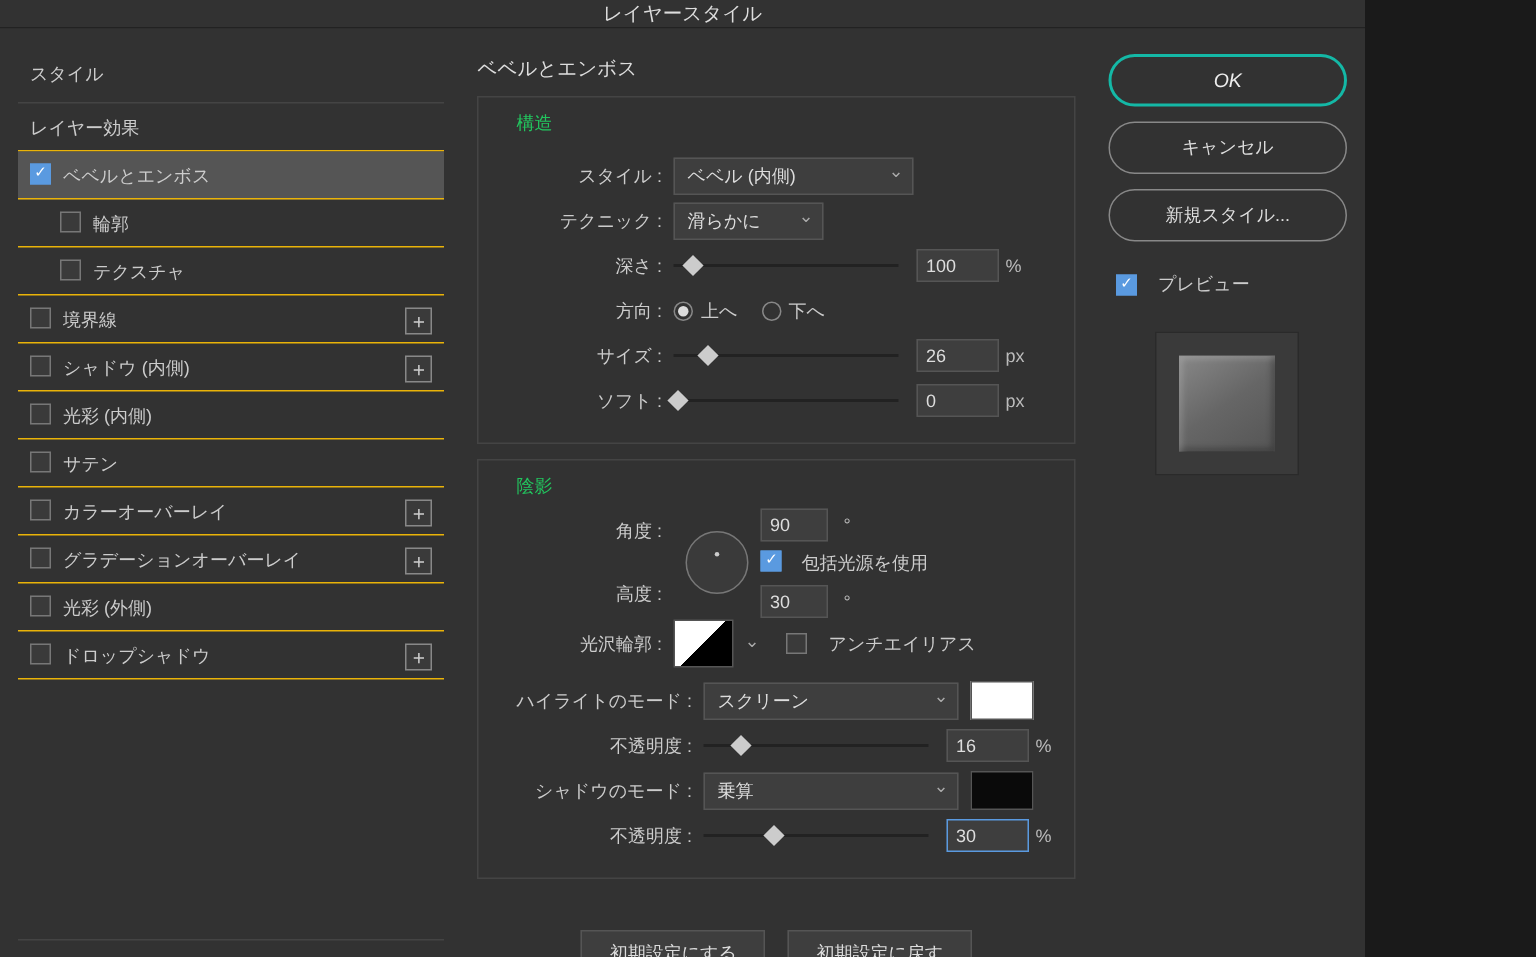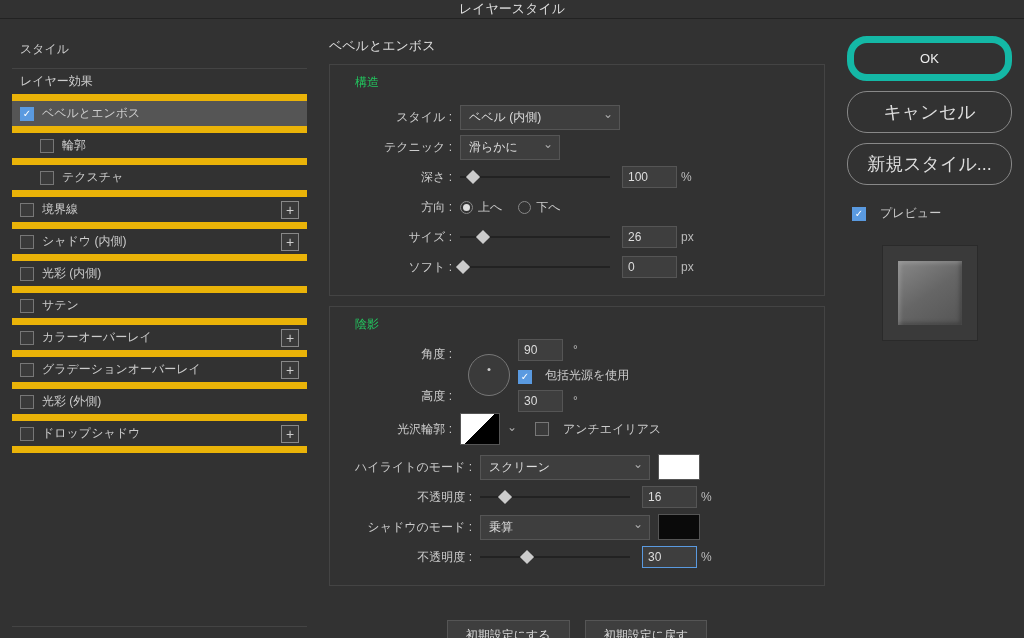--- a/index.html
+++ b/index.html
@@ -1,24 +1,24 @@
 <!DOCTYPE html>
 <html><head>
 <meta charset="utf-8">
 <style>
 * { box-sizing: border-box; margin: 0; padding: 0; font-family: "Hiragino Kaku Gothic ProN", "Yu Gothic", sans-serif; }
 body { background: #1a1a1a; color: #ccc; font-size: 12px; width: 1024px; height: 638px; overflow: hidden; }
-.window { width: 1024px; height: 638px; background: #323232; display: flex; flex-direction: column; }
+.window { width: 910px; height: 638px; background: #323232; display: flex; flex-direction: column; }
 .titlebar { height: 28px; background: #323232; display: flex; align-items: center; justify-content: center; border-bottom: 1px solid #222; }
 .titlebar-title { color: #ddd; font-size: 13px; }
 .content { flex: 1; display: flex; background: #323232; padding: 12px; gap: 12px; }
 .left-panel { width: 295px; display: flex; flex-direction: column; background: #323232; }
 .styles-header { padding: 10px 8px; border-bottom: 1px solid #444; }
 .styles-list { flex: 1; }
-.style-item { display: flex; align-items: center; padding: 8px 8px; border-bottom: 7px solid #eab308; height: 32px; }
+.style-item { display: flex; align-items: flex-start; padding: 8px 8px; border-bottom: 1px solid #eab308; height: 32px; }
 .style-item.selected { background: #555; }
 .style-item.sub { padding-left: 28px; }
 .checkbox { width: 14px; height: 14px; border: 1px solid #777; background: #3a3a3a; margin-right: 8px; display: inline-flex; align-items: center; justify-content: center; }
 .checkbox.checked { background: #5a9ae0; border-color: #5a9ae0; }
 .checkbox.checked::after { content: "✓"; color: #fff; font-size: 10px; line-height: 1; }
 .style-label { flex: 1; color: #ccc; }
 .plus-btn { width: 18px; height: 18px; border: 1px solid #888; color: #ccc; display: flex; align-items: center; justify-content: center; font-size: 14px; line-height: 1; background: #3a3a3a; }
 .left-footer { height: 40px; border-top: 1px solid #444; display: flex; align-items: center; padding: 0 8px; gap: 16px; }
 .footer-icon { color: #999; font-size: 14px; }
 .trash { margin-left: auto; }
@@ -45,22 +45,22 @@
 .angle-inputs { display: flex; flex-direction: column; gap: 6px; margin-left: 0px; }
 .contour { width: 40px; height: 32px; border: 1px solid #555; background: linear-gradient(135deg, #fff 0%, #fff 49%, #000 50%, #000 100%); margin-right: 10px; position: relative; }
 .contour::after { content: "⌄"; position: absolute; right: -18px; top: 6px; color: #aaa; }
 .swatch { width: 42px; height: 26px; border: 1px solid #555; margin-left: 8px; }
 .swatch.white { background: #fff; }
 .swatch.black { background: #0a0a0a; }
 .bottom-buttons { display: flex; gap: 15px; justify-content: center; margin-top: 24px; }
 .btn-secondary { background: #3e3e3e; border: 1px solid #555; color: #ddd; padding: 6px 18px; font-size: 12px; cursor: pointer; }
 
 .right-panel { width: 165px; display: flex; flex-direction: column; gap: 10px; padding-top: 5px; }
-.btn-primary { background: #323232; border: 7px solid #14b8a6; border-radius: 20px; color: #eee; padding: 8px 0; font-size: 13px; cursor: pointer; text-align: center; }
-.btn-outline { background: #323232; border: 1px solid #888; border-radius: 20px; color: #ddd; padding: 8px 0; font-size: 18px; cursor: pointer; text-align: center; }
+.btn-primary { background: #323232; border: 2px solid #14b8a6; border-radius: 20px; color: #eee; padding: 8px 0; font-size: 13px; cursor: pointer; text-align: center; font-style: italic; }
+.btn-outline { background: #323232; border: 1px solid #888; border-radius: 20px; color: #ddd; padding: 8px 0; font-size: 12px; cursor: pointer; text-align: center; }
 .preview-check { display: flex; align-items: center; padding: 5px; margin-top: 5px; }
 .preview-box { width: 96px; height: 96px; background: #3a3a3a; margin: 8px auto 0; border: 1px solid #2a2a2a; display: flex; align-items: center; justify-content: center; }
 .preview-swatch { width: 64px; height: 64px; background: linear-gradient(145deg, #888 0%, #666 50%, #555 100%); box-shadow: inset 2px 2px 4px rgba(255,255,255,0.2), inset -2px -2px 4px rgba(0,0,0,0.3); }
 .row-alt { display: flex; align-items: center; margin: 6px 0; min-height: 24px; }
 </style>
 </head>
 <body>
 
 <div class="window">
   <div class="titlebar">
@@ -199,21 +199,21 @@
           <div class="angle-labels" style="width:115px;text-align:right;padding-right:8px">
             <span>角度 :</span>
             <span>高度 :</span>
           </div>
           <div class="angle-dial"></div>
           <div class="angle-inputs">
             <div style="display:flex;align-items:center;gap:6px">
               <input class="num-input" style="width: 45px;" value="90">
               <span class="unit">°</span>
             </div>
-            <div style="display:flex;align-items:flex-end;gap:5px">
+            <div style="display:flex;align-items:flex-start;gap:5px">
               <span class="checkbox checked"></span>
               <span>包括光源を使用</span>
             </div>
             <div style="display:flex;align-items:center;gap:6px">
               <input class="num-input" style="width: 45px;" value="30">
               <span class="unit">°</span>
             </div>
           </div>
         </div>
 

